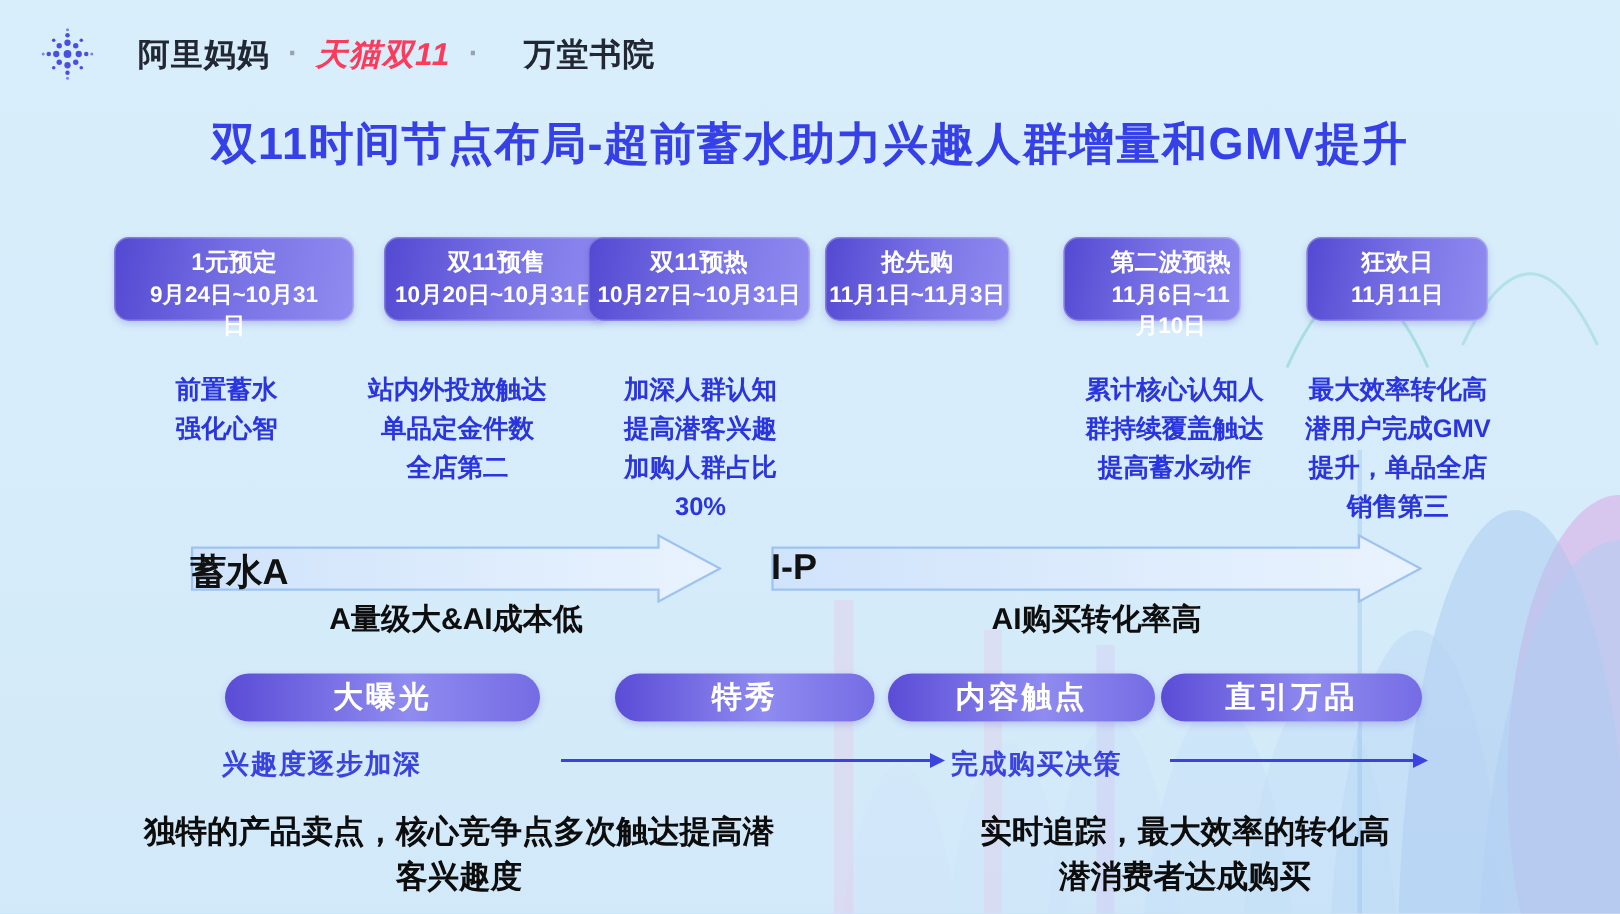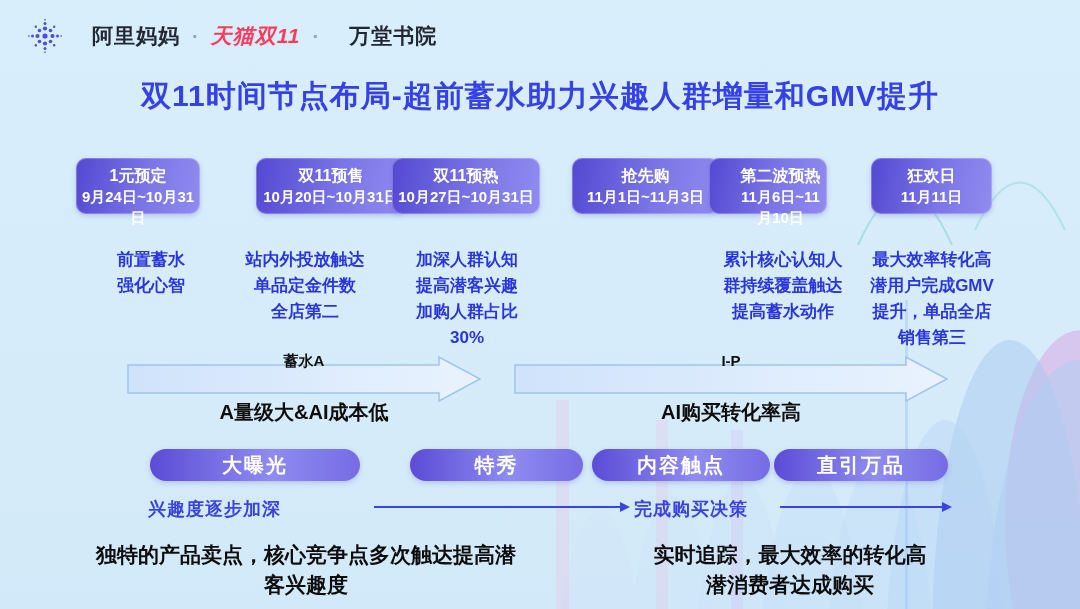--- a/index.html
+++ b/index.html
@@ -33,45 +33,45 @@
   .phase-box{
     position:absolute;top:158px;height:56px;border-radius:10px;
     background:linear-gradient(100deg,#5348d2 0%,#7b74e6 55%,#908cf0 100%);
     box-shadow:inset 0 0 0 1px rgba(255,255,255,0.25), 0 2px 5px rgba(80,80,200,0.25);
     color:#ffffff;text-align:center;padding-top:7px;box-sizing:border-box;
     overflow:visible;z-index:1;
   }
   .phase-name{font-size:16px;font-weight:800;line-height:21px;}
   .phase-date{font-size:15px;font-weight:800;line-height:21px;white-space:normal;}
   .p1 .phase-date{max-width:118px;margin:0 auto;}
-  .b1{left:76px;width:124px;}
+  .b1{left:76px;width:160px;}
   .b2{left:232px;width:150px;margin-left:24px;}
   .b3{left:392px;width:148px;}
-  .b4{left:572px;width:147px;}
+  .b4{left:550px;width:123px;}
   .b5{left:709px;width:118px;padding-left:25px;}
   .b6{left:871px;width:121px;}
 
   
   .phase-desc{
     position:absolute;top:247px;z-index:1;
     font-size:17px;font-weight:800;color:#2b35dd;
     text-align:center;line-height:26px;white-space:pre-line;
   }
   .d1{left:76px;width:150px;}
   .d2{left:225px;width:160px;}
   .d3{left:387px;width:160px;}
   .d4{left:533px;width:180px;}
   .d5{left:699px;width:168px;}
   .d6{left:843px;width:178px;}
 
   
   .block-arrow{position:absolute;top:356px;z-index:1;}
   .arrow-label{
-    position:absolute;top:352px;z-index:2;text-align:center;
-    font-size:15px;font-weight:800;color:#111;
+    position:absolute;top:365px;z-index:2;text-align:left;
+    font-size:24px;font-weight:800;color:#111;
   }
   .al1{left:127px;width:354px;}
   .al2{left:514px;width:434px;}
   .arrow-caption{
     position:absolute;top:399px;z-index:1;text-align:center;
     font-size:20px;font-weight:800;color:#0e0e0e;
   }
   .ac1{left:127px;width:354px;}
   .ac2{left:514px;width:434px;}
 

